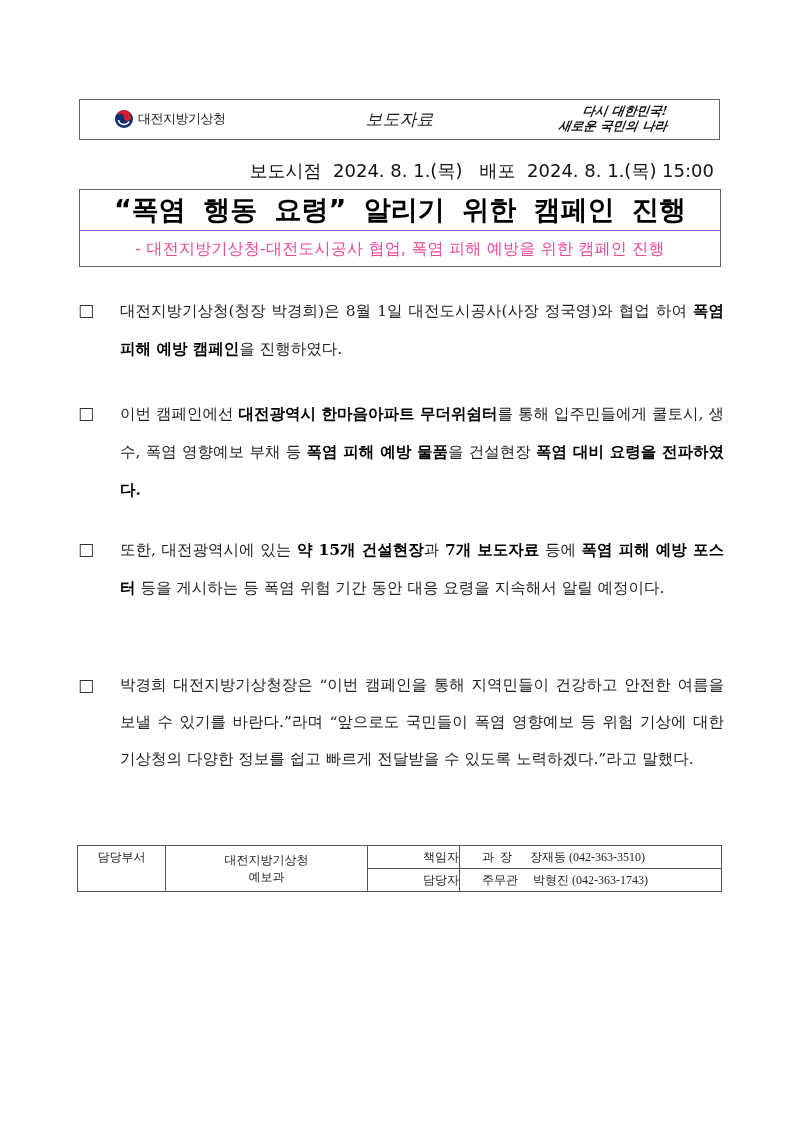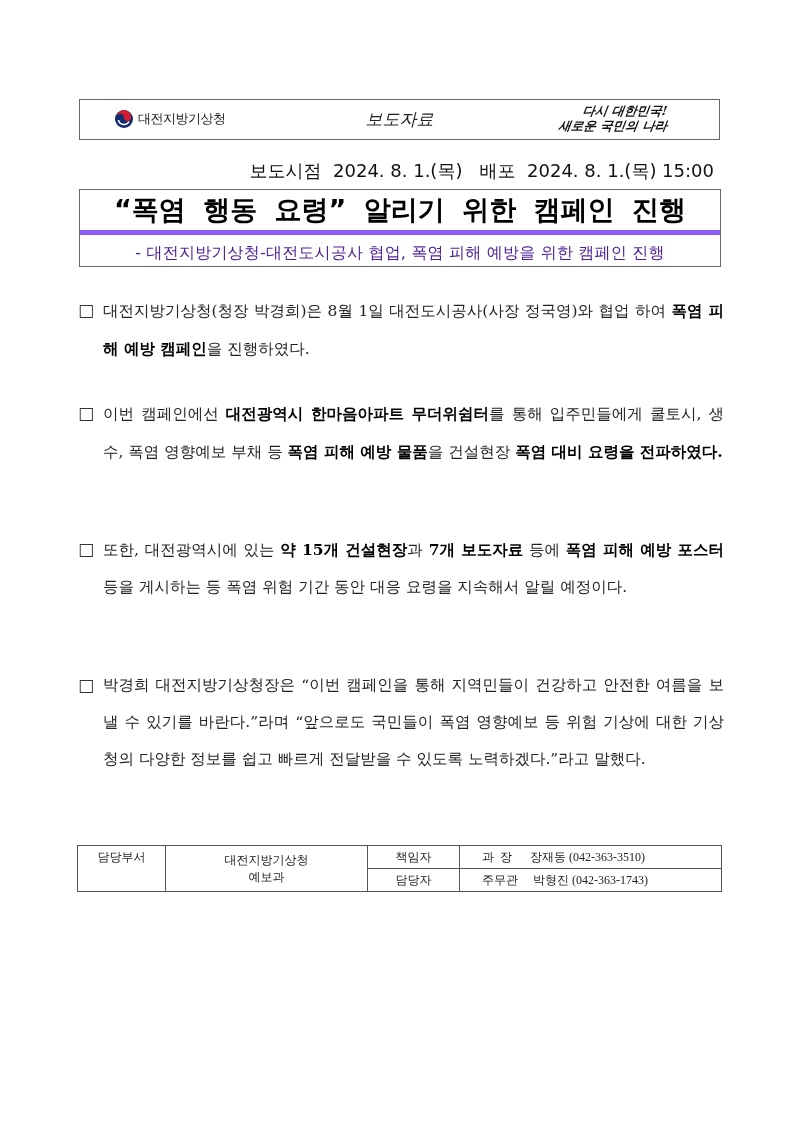--- a/index.html
+++ b/index.html
@@ -27,48 +27,48 @@
   .release-line {
     position: absolute; right: 86px; top: 150px; font-size: 18px; color: #111;
     white-space: pre;
     margin-top: 9px;
   }
   .title-box {
     position: absolute; left: 79px; top: 189px; width: 642px; height: 78px;
     border: 1.5px solid #666; box-sizing: border-box;
   }
   .title-main {
-    height: 40px; border-bottom: 5px solid #8b5cf6; text-align: center;
+    height: 40px; border-bottom: 1px solid #8b5cf6; text-align: center;
     font-size: 27px; font-weight: bold; line-height: 40px; letter-spacing: 0px; color: #000;
     word-spacing: 8px;
   }
   .title-sub {
-    text-align: center; font-size: 16px; line-height: 36px; color: #4c1d95; letter-spacing: 0.2px;
+    text-align: center; font-size: 16px; line-height: 36px; color: #ec4899; letter-spacing: 0.2px;
   }
   .para {
     position: absolute; left: 78px; width: 646px;
     font-family: "DejaVu Serif", "Liberation Serif", serif; font-size: 15.5px;
     line-height: 37px; color: #222; text-align: justify;
   }
   .para .box {
     position: absolute; left: 0; top: 0; font-family: "DejaVu Sans", sans-serif;
     font-size: 17px; color: #333;
   }
-  .para .text { margin-left: 25px; display: block; }
+  .para .text { margin-left: 42px; display: block; }
   .para b { font-weight: bold; color: #000; }
   .contact-table {
     position: absolute; left: 77px; top: 845px; width: 645px; border-collapse: collapse;
     font-size: 12px; color: #222;
   }
   .contact-table td {
     border: 1px solid #555; height: 22px; padding: 0; text-align: center; vertical-align: middle; font-family: Liberation Serif, serif;
   }
   .contact-table td.dept-label { vertical-align: top; padding-top: 3px; width: 87px; }
   .contact-table td.dept-name { width: 201px; line-height: 17px; }
-  .contact-table td.role { width: 91px; }
+  .contact-table td.role { width: 91px; text-align: right; }
   .contact-table td.person { text-align: left; padding-left: 22px; white-space: pre; }
 </style>
 </head>
 <body>
 
 <div class="header-box">
   <div class="logo">
     <svg class="logo-mark" viewBox="0 0 20 20">
       <circle cx="10" cy="10" r="9" fill="#0f2c6e"></circle>
       <path d="M3 8 A7 7 0 0 1 17 8 A3.5 3.5 0 0 1 10 9 A3.5 3.5 0 0 0 3 8 Z" fill="#d11d2e"></path>

